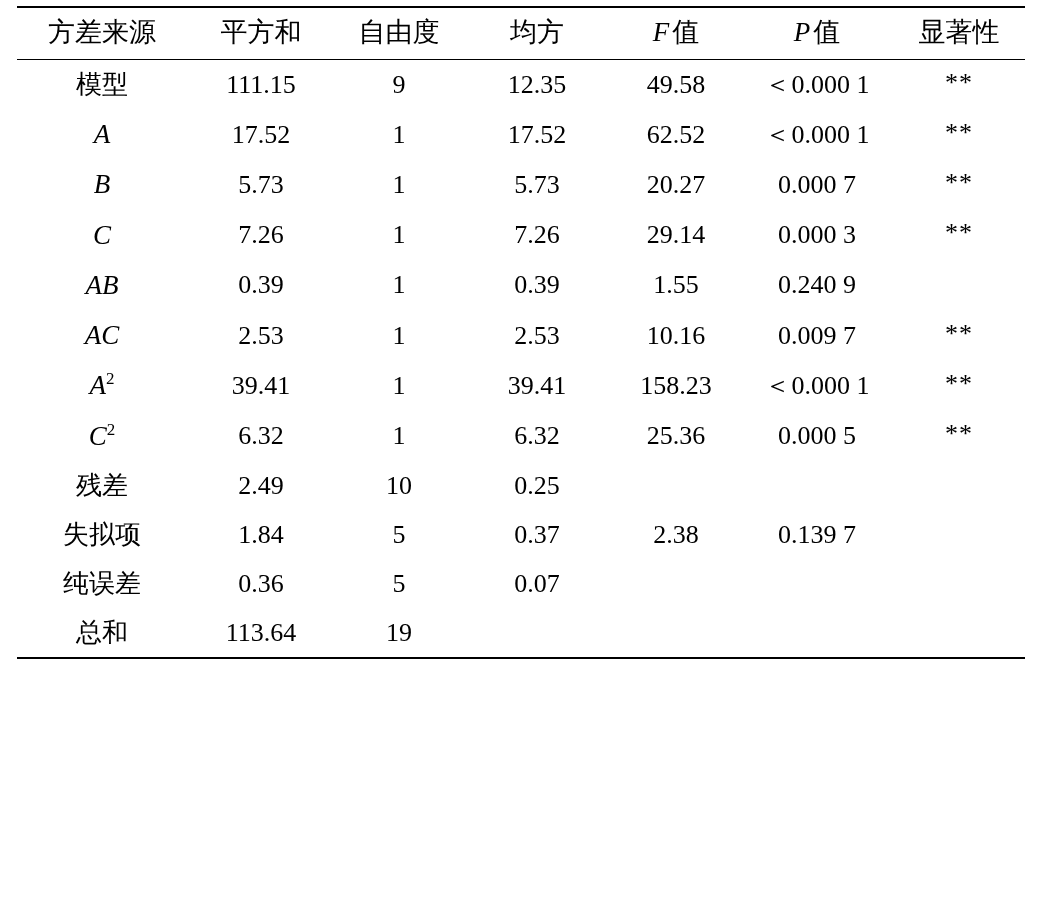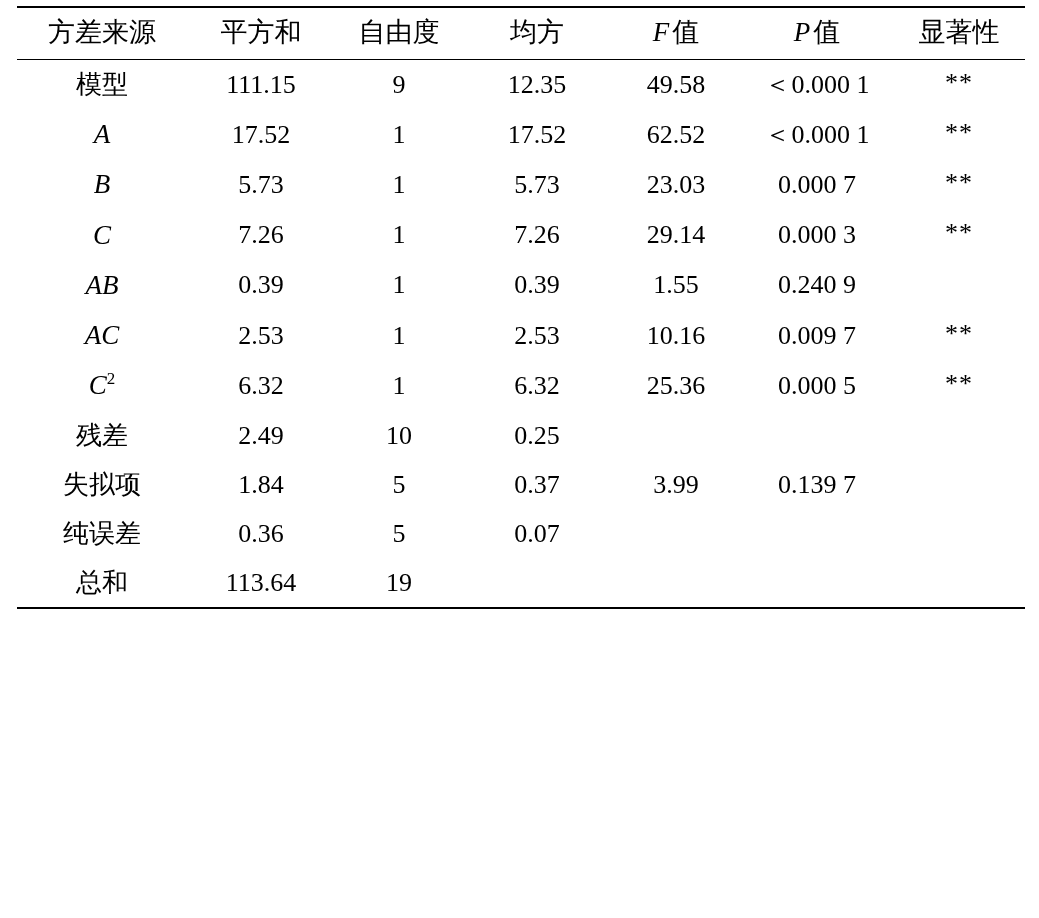--- a/index.html
+++ b/index.html
@@ -133,21 +133,21 @@
           <td>17.52</td>
           <td>62.52</td>
           <td><span class="lt"><span class="sym">＜</span>0.000 1</span></td>
           <td class="sig"><span class="stars">**</span></td>
         </tr>
         <tr>
           <td class="src italic-src">B</td>
           <td>5.73</td>
           <td>1</td>
           <td>5.73</td>
-          <td>23.03</td>
+          <td>20.27</td>
           <td>0.000 7</td>
           <td class="sig"><span class="stars">**</span></td>
         </tr>
         <tr>
           <td class="src italic-src">C</td>
           <td>7.26</td>
           <td>1</td>
           <td>7.26</td>
           <td>29.14</td>
           <td>0.000 3</td>
@@ -162,20 +162,29 @@
           <td>0.240 9</td>
           <td class="sig"><span class="blank">&nbsp;</span></td>
         </tr>
         <tr>
           <td class="src italic-src">AC</td>
           <td>2.53</td>
           <td>1</td>
           <td>2.53</td>
           <td>10.16</td>
           <td>0.009 7</td>
+          <td class="sig"><span class="stars">**</span></td>
+        </tr>
+        <tr>
+          <td class="src italic-src">A<sup>2</sup></td>
+          <td>39.41</td>
+          <td>1</td>
+          <td>39.41</td>
+          <td>158.23</td>
+          <td><span class="lt"><span class="sym">＜</span>0.000 1</span></td>
           <td class="sig"><span class="stars">**</span></td>
         </tr>
         <tr>
           <td class="src italic-src">C<sup>2</sup></td>
           <td>6.32</td>
           <td>1</td>
           <td>6.32</td>
           <td>25.36</td>
           <td>0.000 5</td>
           <td class="sig"><span class="stars">**</span></td>
@@ -187,21 +196,21 @@
           <td>0.25</td>
           <td><span class="blank">&nbsp;</span></td>
           <td><span class="blank">&nbsp;</span></td>
           <td class="sig"><span class="blank">&nbsp;</span></td>
         </tr>
         <tr>
           <td class="src">失拟项</td>
           <td>1.84</td>
           <td>5</td>
           <td>0.37</td>
-          <td>3.99</td>
+          <td>2.38</td>
           <td>0.139 7</td>
           <td class="sig"><span class="blank">&nbsp;</span></td>
         </tr>
         <tr>
           <td class="src">纯误差</td>
           <td>0.36</td>
           <td>5</td>
           <td>0.07</td>
           <td><span class="blank">&nbsp;</span></td>
           <td><span class="blank">&nbsp;</span></td>

